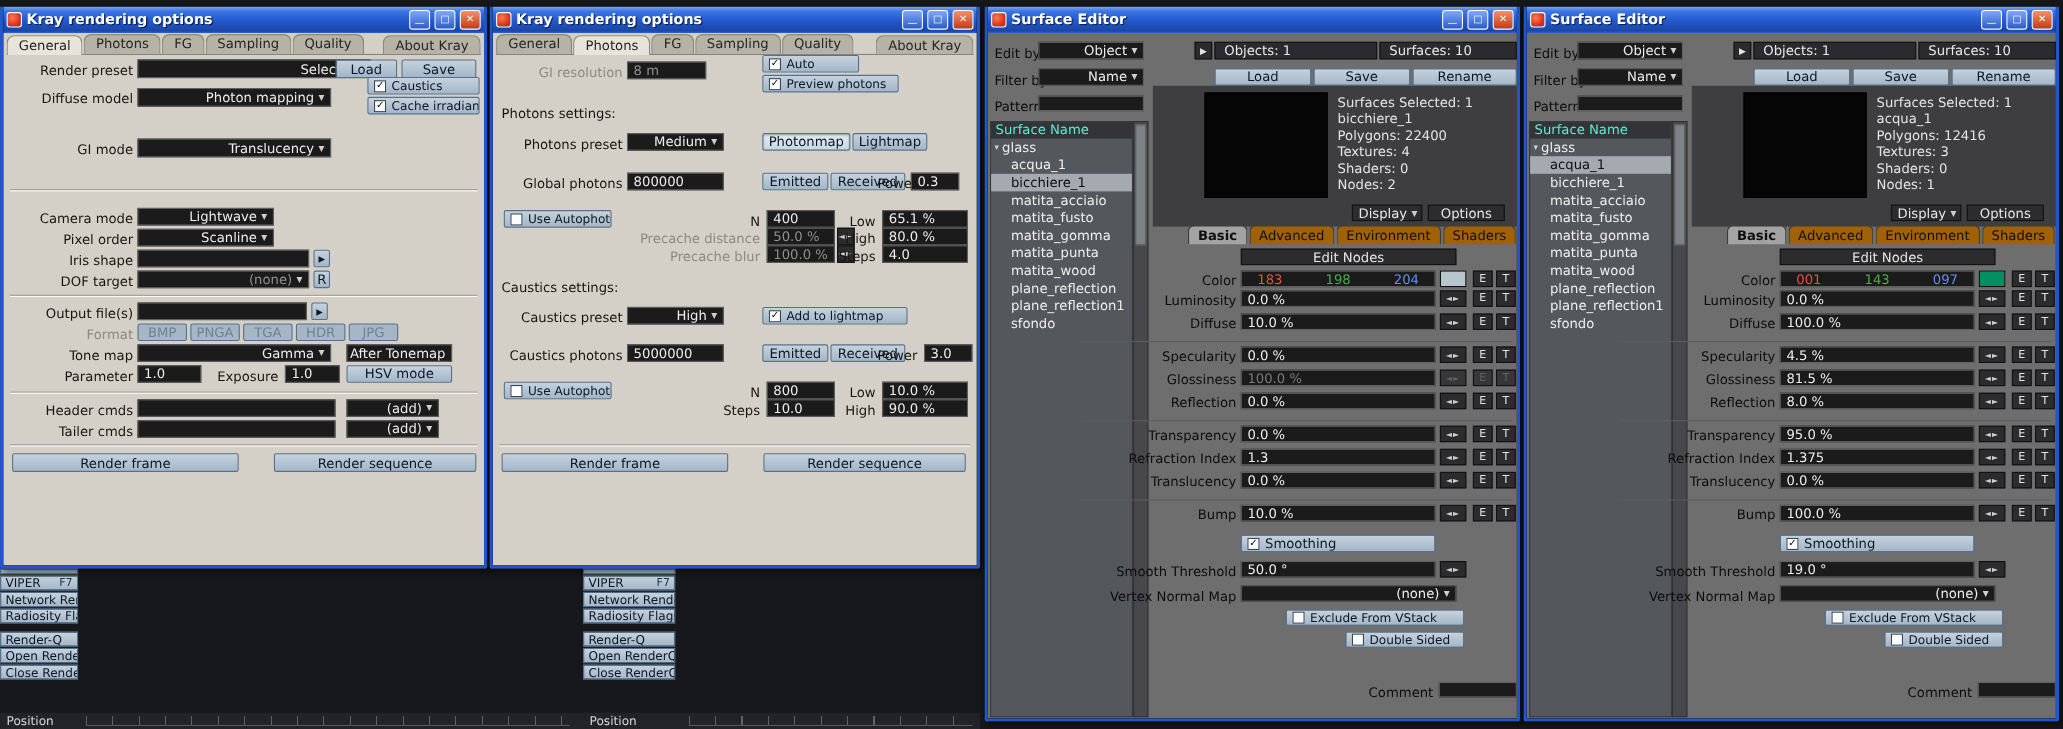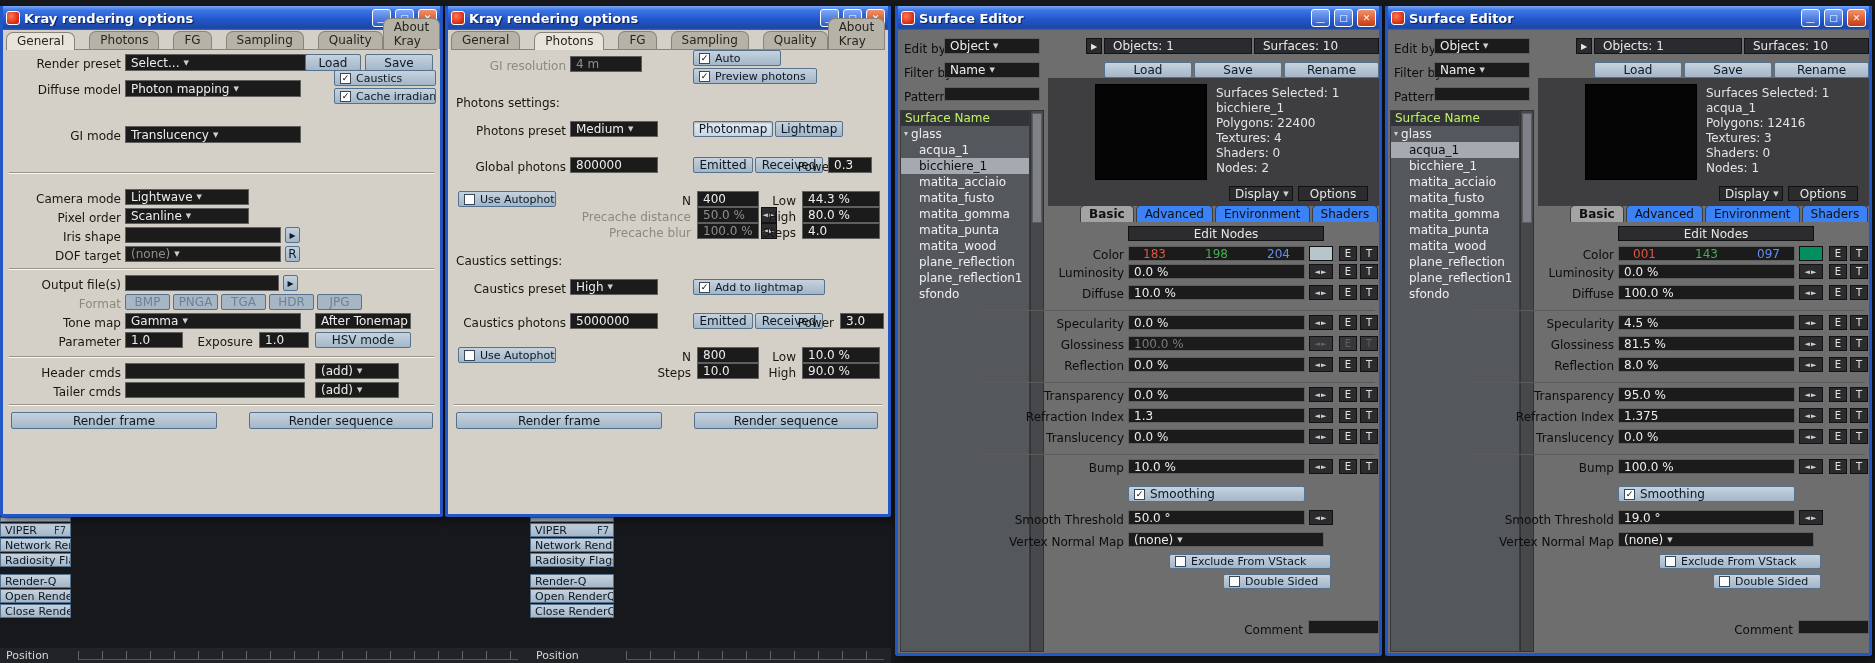--- a/index.html
+++ b/index.html
@@ -38,59 +38,59 @@
   .kbody{background:#d4d0c8}
   .sbody{background:#6e6e6e}
 
   
   .klabel{position:absolute;font-size:12px;color:#17170f;text-align:right;white-space:nowrap}
   .klabel.left{text-align:left}
   .klabel.dim{color:#8a8a80}
   .dfield{position:absolute;background:#1b1b1b;border:1px solid #5f5f5f;color:#ededed;font-size:12px;
     display:flex;align-items:center;padding:0 5px;white-space:nowrap;overflow:hidden}
   .dfield.gray{color:#8f8f8f}
-  .ddown{justify-content:flex-start}
+  .ddown{justify-content:flex-end}
   .dfield i,.dfield b{font-style:normal;font-weight:normal}
   .da{font-size:7px;margin-left:4px;color:#cfcfcf}
   .lbtn{position:absolute;background:linear-gradient(#c6d2de,#a3b6c8);border:1px solid #55718c;border-radius:2px;
     color:#0c1824;font-size:12px;display:flex;align-items:center;justify-content:center;white-space:nowrap;overflow:hidden}
   .lbtn.sel{background:linear-gradient(#e6edf4,#c9d7e4);box-shadow:inset 0 1px 2px rgba(0,0,0,.3)}
   .lbtn.dis{color:#6e8296;background:#a7b6c4}
   .chkbtn{justify-content:flex-start;padding-left:5px;font-size:11px}
   .box{width:11px;height:11px;background:#fdfdfd;border:1px solid #38485a;margin-right:5px;display:flex;align-items:center;justify-content:center;flex:0 0 auto}
   .box b{font-size:9px;color:#000;line-height:1}
   .dbtn{position:absolute;background:#2c2c2e;border:1px solid #121214;color:#e6e6e6;font-size:12px;
     display:flex;align-items:center;justify-content:center;white-space:nowrap}
   .dbar{position:absolute;background:#2a2b2e;border:1px solid #151517;color:#e8e8e8;font-size:12px;display:flex;align-items:center;padding:0 8px;white-space:nowrap}
   .stepper{position:absolute;background:#2c2c2e;border:1px solid #121214;color:#cfcfcf;font-size:7px;letter-spacing:1px;
     display:flex;align-items:center;justify-content:center}
   .etbtn{position:absolute;width:18px;background:#2c2c2e;border:1px solid #121214;color:#e2e2e2;font-size:10px;
     display:flex;align-items:center;justify-content:center}
   .sep{position:absolute;left:6px;right:6px;height:2px;border-top:1px solid #98948a;border-bottom:1px solid #fbfaf7}
 
   
   .tabbar{position:absolute;left:3px;top:26px;right:3px;height:18px;border-bottom:1px solid #88847a;display:flex;align-items:flex-end}
-  .tabs-host{display:flex;gap:14px;flex:1}
+  .tabs-host{display:flex;gap:1px;flex:1}
   .ktab{padding:1px 10px;background:#b6b2a8;border:1px solid #88847a;border-bottom:none;border-radius:7px 7px 0 0;font-size:12px;color:#26261e}
   .ktab.active{background:#e8e4dc;position:relative;top:1px;padding-bottom:2px}
   .ktab.about{margin-left:auto}
   .slabel{position:absolute;font-size:12px;color:#0d0d0d;text-align:right;white-space:nowrap}
   .panel-dark{position:absolute;background:#3e3e40}
   .preview{position:absolute;background:#050505;border:1px solid #000}
   .iline{height:15px;font-size:12px;color:#e4e4e4;white-space:nowrap}
   .slist{position:absolute;background:#54575c;border:1px solid #393a3d}
-  .slhead{height:15px;background:#323438;color:#bef264;font-size:12px;padding:0 4px;line-height:15px}
+  .slhead{height:15px;background:#323438;color:#5eead4;font-size:12px;padding:0 4px;line-height:15px}
   .srow{height:16px;line-height:16px;color:#efefef;font-size:12px;padding-left:18px;white-space:nowrap;overflow:hidden}
   .srow.group{padding-left:3px;display:flex;align-items:center;gap:3px}
   .srow .tri{font-size:8px;color:#cfcfcf;font-weight:normal}
   .srow.selected{background:#a4aab0;color:#0e0e0e}
   .sscroll{position:absolute;background:#46484c;border:1px solid #333}
   .sthumb{position:absolute;left:1px;right:1px;top:2px;height:110px;background:#7e8286;border:1px solid #5a5d60}
   .stabs{position:absolute;display:flex;gap:2px;align-items:flex-end}
-  .stab{padding:1px 8px;font-size:12px;background:#3b82f6;border:1px solid #3c3c3c;border-bottom:none;border-radius:5px 5px 0 0;color:#101010}
+  .stab{padding:1px 8px;font-size:12px;background:#a16207;border:1px solid #3c3c3c;border-bottom:none;border-radius:5px 5px 0 0;color:#101010}
   .stab.active{background:#a3a3a3;font-weight:bold}
   .cfield{justify-content:space-between;padding:0 14px}
   .cr{color:#e05545}.cg{color:#44b04a}.cb{color:#648ef0}
   .swatch{position:absolute;border:1px solid #101010}
   .swatch .fill{display:block;width:100%;height:100%}
   .props{position:absolute}
   .se-prop{position:relative;height:21px}
   .se-prop.spacer{margin-top:9px}
   .se-prop.spacer::before{content:"";position:absolute;left:84px;right:4px;top:-5px;height:1px;background:#5c5c5c}
   .se-prop .pl{left:86px;top:2px;width:140px}
@@ -334,21 +334,21 @@
       <span class="ktab">General</span>
           <span class="ktab active">Photons</span>
           <span class="ktab">FG</span>
           <span class="ktab">Sampling</span>
           <span class="ktab">Quality</span>
         </span>
       <span class="ktab about">About Kray</span>
     </div>
 
     <span class="klabel dim" style="left:4px;top:53px;width:114px">GI resolution</span>
-    <span class="dfield gray" style="left:122px;top:50px;width:72px;height:16px">4 m</span>
+    <span class="dfield gray" style="left:122px;top:50px;width:72px;height:16px">8 m</span>
     <span class="lbtn chkbtn" style="left:245px;top:44px;width:88px;height:16px">
         <span class="box">
           <b>✓</b>
         </span>
         <span>Auto</span>
       </span>
     <span class="lbtn chkbtn" style="left:245px;top:62px;width:124px;height:16px">
         <span class="box">
           <b>✓</b>
         </span>
@@ -372,21 +372,21 @@
     <span class="klabel" style="left:330px;top:154px;width:56px">Power</span>
     <span class="dfield" style="left:380px;top:151px;width:44px;height:16px">0.3</span>
 
     <span class="lbtn chkbtn" style="left:10px;top:185px;width:98px;height:16px">
         <span class="box"></span>
         <span>Use Autophotons</span>
       </span>
     <span class="klabel" style="left:209px;top:188px;width:34px">N</span>
     <span class="dfield" style="left:249px;top:185px;width:62px;height:16px">400</span>
     <span class="klabel" style="left:300px;top:188px;width:48px">Low</span>
-    <span class="dfield" style="left:354px;top:185px;width:78px;height:16px">44.3 %</span>
+    <span class="dfield" style="left:354px;top:185px;width:78px;height:16px">65.1 %</span>
     <span class="klabel dim" style="left:120px;top:204px;width:123px">Precache distance</span>
     <span class="dfield gray" style="left:249px;top:201px;width:62px;height:16px">50.0 %</span>
     <span class="stepper" style="left:313px;top:201px;width:16px;height:16px">◄►</span>
     <span class="klabel" style="left:300px;top:204px;width:48px">High</span>
     <span class="dfield" style="left:354px;top:201px;width:78px;height:16px">80.0 %</span>
     <span class="klabel dim" style="left:120px;top:220px;width:123px">Precache blur</span>
     <span class="dfield gray" style="left:249px;top:217px;width:62px;height:16px">100.0 %</span>
     <span class="stepper" style="left:313px;top:217px;width:16px;height:16px">◄►</span>
     <span class="klabel" style="left:300px;top:220px;width:48px">Steps</span>
     <span class="dfield" style="left:354px;top:217px;width:78px;height:16px">4.0</span>

